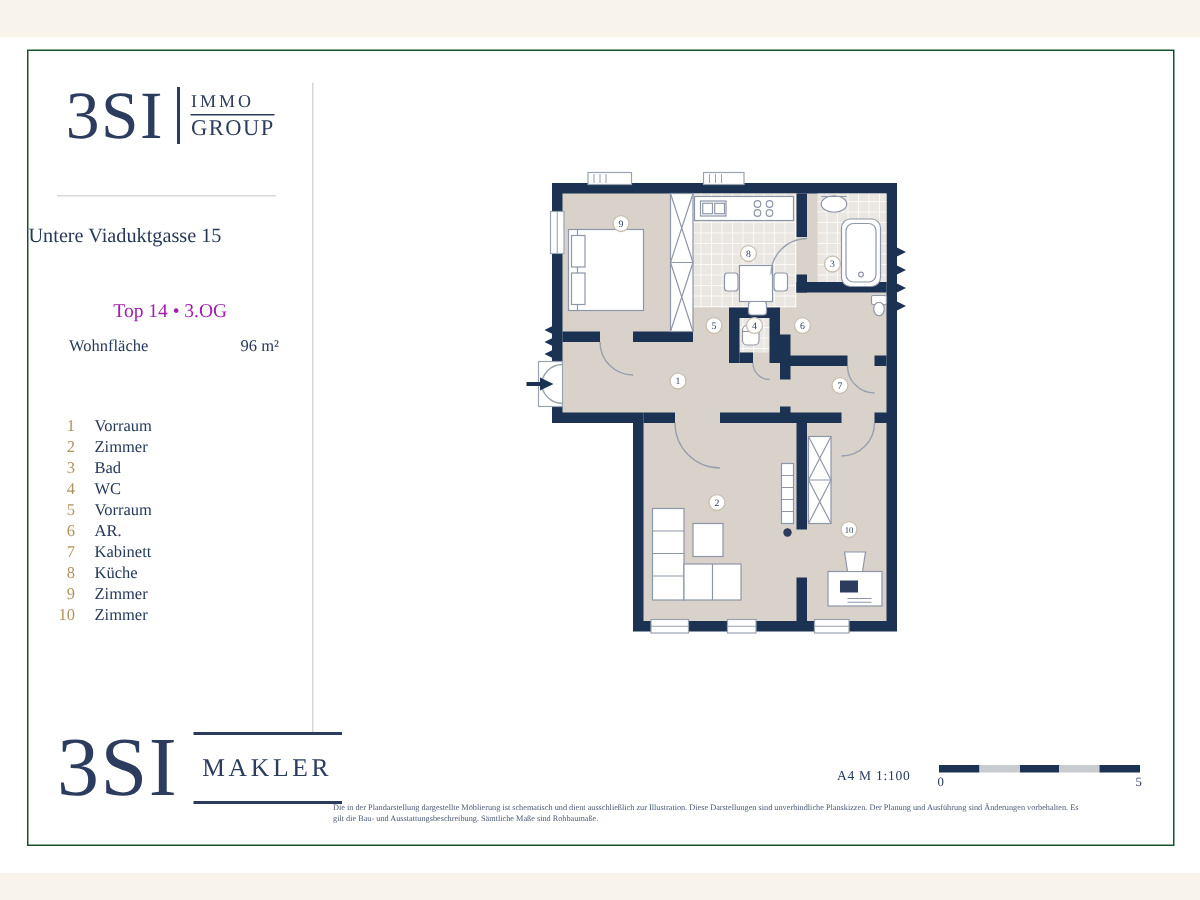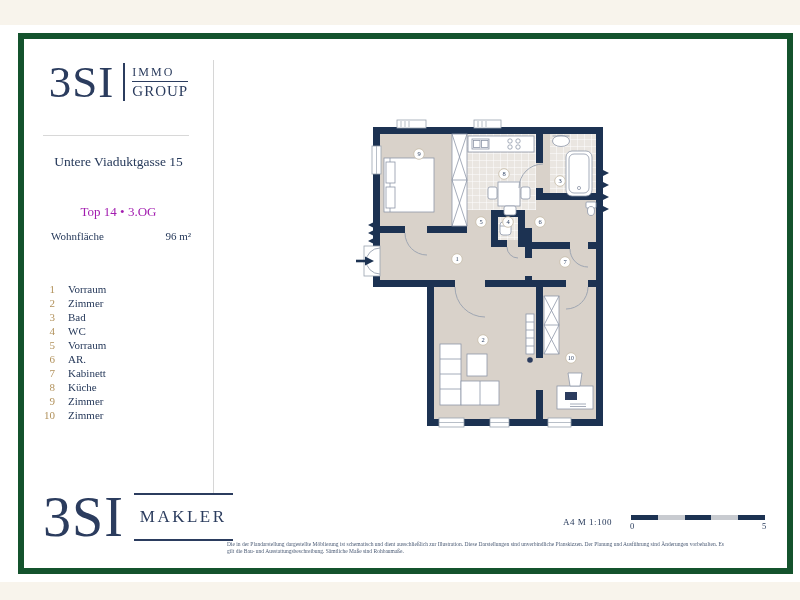--- a/index.html
+++ b/index.html
@@ -5,32 +5,32 @@
   html,body{margin:0;padding:0;}
   body{
     width:800px;height:600px;overflow:hidden;
     background:#f8f4ec;
     font-family:"Liberation Serif","DejaVu Serif",serif;
     position:relative;
   }
   .white-band{position:absolute;left:0;top:25px;width:800px;height:557px;background:#ffffff;}
   .page{
     position:absolute;left:18px;top:33px;width:763px;height:529px;
-    background:#ffffff;border:6px solid #14532d;
+    background:#ffffff;border:1px solid #14532d;
   }
   
   .sidebar{position:absolute;left:0;top:0;width:189px;height:460px;}
   .logo-row{position:absolute;left:0;top:20px;width:189px;display:flex;justify-content:center;align-items:center;}
   .logo-brand{font-size:45px;line-height:46px;color:#2b3c5e;letter-spacing:1px;}
   .logo-vrule{width:2px;height:38px;background:#2b3c5e;margin:0 7px 0 9px;}
   .logo-stack{display:flex;flex-direction:column;color:#2b3c5e;}
   .logo-stack .l1{font-size:12px;letter-spacing:2px;border-bottom:1px solid #2b3c5e;padding-bottom:1px;}
   .logo-stack .l2{font-size:15px;letter-spacing:1px;padding-top:1px;text-align:center;}
   .h-divider{position:absolute;left:19px;top:96px;width:146px;height:1px;background:#d8d8d8;}
-  .addr{position:absolute;left:0;top:112px;width:189px;text-align:center;color:#26395a;font-size:13.5px;line-height:22px;}
+  .addr{position:absolute;left:0;top:112px;width:189px;color:#26395a;font-size:13.5px;line-height:22px;}
   .unit{position:absolute;left:0;top:165px;width:189px;text-align:center;color:#a21caf;font-size:13px;}
   .area-row{position:absolute;left:27px;top:191px;width:140px;display:flex;justify-content:space-between;color:#26395a;font-size:11px;gap:32px;}
   .room-list{position:absolute;left:0;top:243px;width:189px;}
   .room-row{display:flex;height:14px;line-height:14px;font-size:11px;}
   .room-num{width:31px;text-align:right;color:#b2925c;padding-right:0;}
   .room-name{padding-left:13px;color:#26395a;}
   .v-divider{position:absolute;left:189px;top:21px;width:1px;height:435px;background:#d6d6d6;}
   
   .footer-logo{position:absolute;left:19px;top:450px;display:flex;align-items:center;}
   .footer-brand{font-size:56px;line-height:56px;color:#2b3c5e;letter-spacing:1px;}

